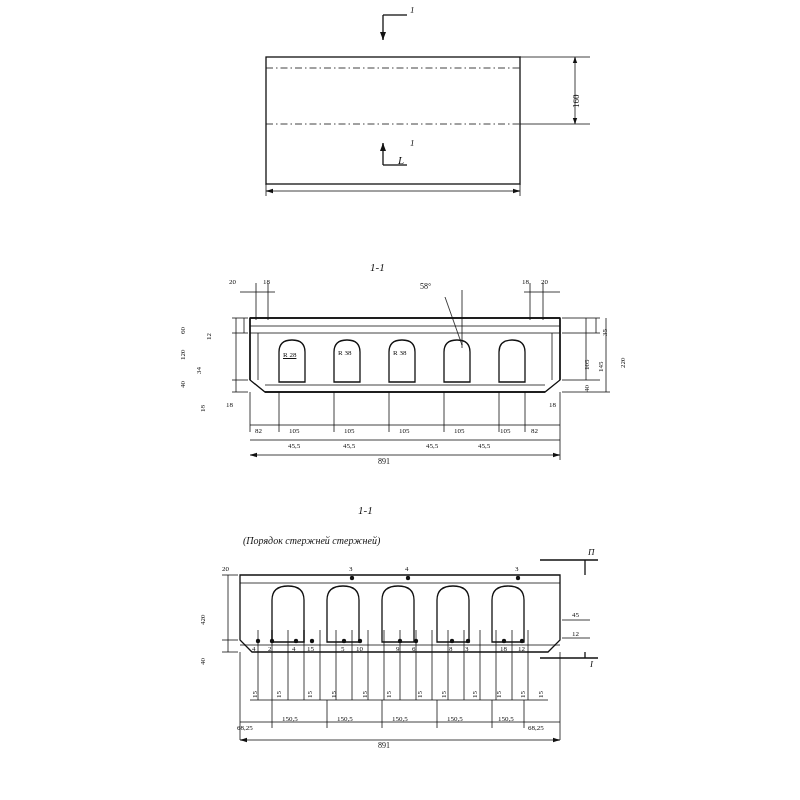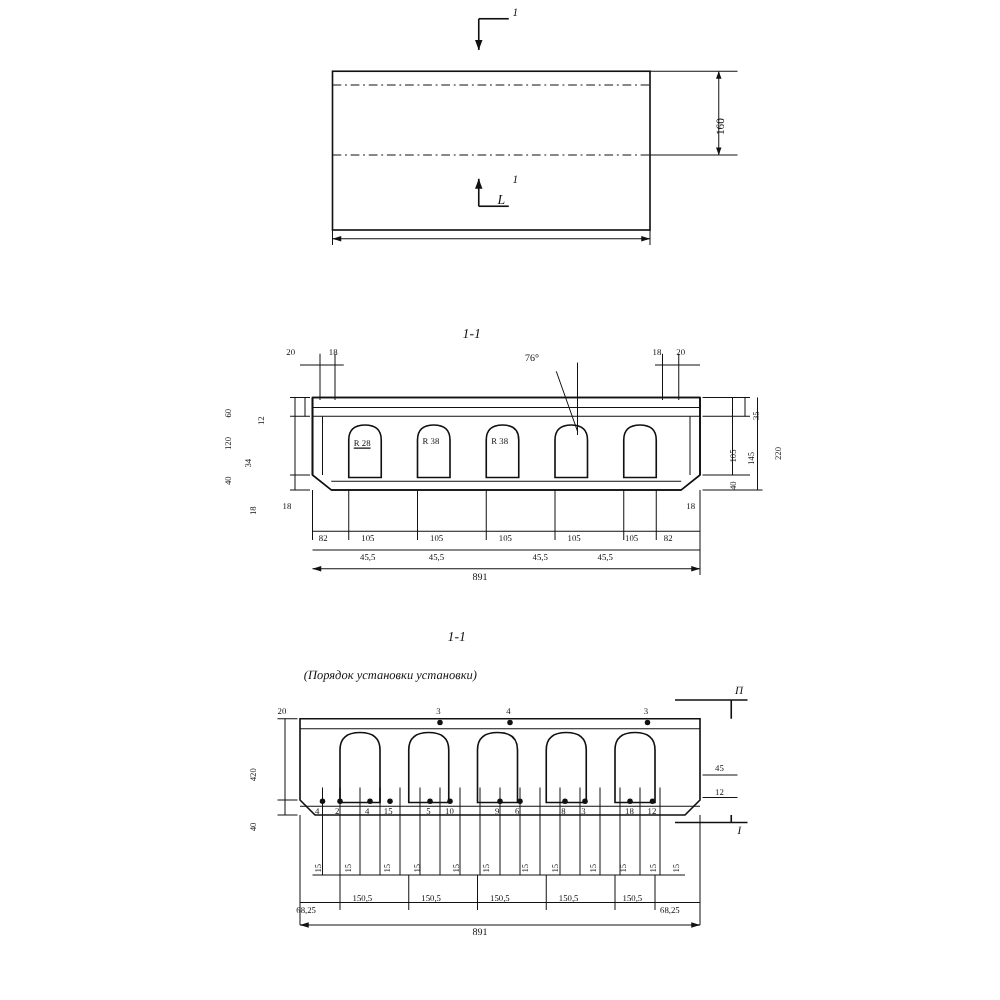--- a/index.html
+++ b/index.html
@@ -246,21 +246,21 @@
       <path d="M560 740 l-7 -2.2 l0 4.4 z" fill="#111"></path>
     </g>
   </svg>
 
   <div class="lbl rot" style="left:572px;top:108px;">160</div>
   <div class="lbl italic" style="left:410px;top:6px;">1</div>
   <div class="lbl italic" style="left:410px;top:139px;">1</div>
   <div class="lbl italic big" style="left:398px;top:155px;">L</div>
 
   <div class="lbl italic big" style="left:370px;top:262px;">1-1</div>
-  <div class="lbl small" style="left:420px;top:283px;">76°</div>
+  <div class="lbl small" style="left:420px;top:283px;">58°</div>
 
   <div class="lbl tiny" style="left:229px;top:279px;">20</div>
   <div class="lbl tiny" style="left:263px;top:279px;">18</div>
   <div class="lbl tiny" style="left:522px;top:279px;">18</div>
   <div class="lbl tiny" style="left:541px;top:279px;">20</div>
 
   <div class="lbl tiny rot" style="left:180px;top:334px;">60</div>
   <div class="lbl tiny rot" style="left:180px;top:360px;">120</div>
   <div class="lbl tiny rot" style="left:180px;top:388px;">40</div>
   <div class="lbl tiny rot" style="left:200px;top:412px;">18</div>
@@ -289,21 +289,21 @@
   <div class="lbl tiny" style="left:531px;top:428px;">82</div>
 
   <div class="lbl tiny" style="left:288px;top:443px;">45,5</div>
   <div class="lbl tiny" style="left:343px;top:443px;">45,5</div>
   <div class="lbl tiny" style="left:426px;top:443px;">45,5</div>
   <div class="lbl tiny" style="left:478px;top:443px;">45,5</div>
 
   <div class="lbl small" style="left:378px;top:458px;">891</div>
 
   <div class="lbl italic big" style="left:358px;top:505px;">1-1</div>
-  <div class="lbl italic" style="left:243px;top:536px;font-size:10px;">(Порядок установки установки)</div>
+  <div class="lbl italic" style="left:243px;top:536px;font-size:10px;">(Порядок стержней стержней)</div>
 
   <div class="lbl tiny" style="left:222px;top:566px;">20</div>
   <div class="lbl tiny rot" style="left:200px;top:625px;">420</div>
   <div class="lbl tiny rot" style="left:200px;top:665px;">40</div>
 
   <div class="lbl tiny" style="left:572px;top:612px;">45</div>
   <div class="lbl tiny" style="left:572px;top:631px;">12</div>
   <div class="lbl italic" style="left:588px;top:548px;">П</div>
   <div class="lbl italic" style="left:590px;top:660px;">I</div>
 

